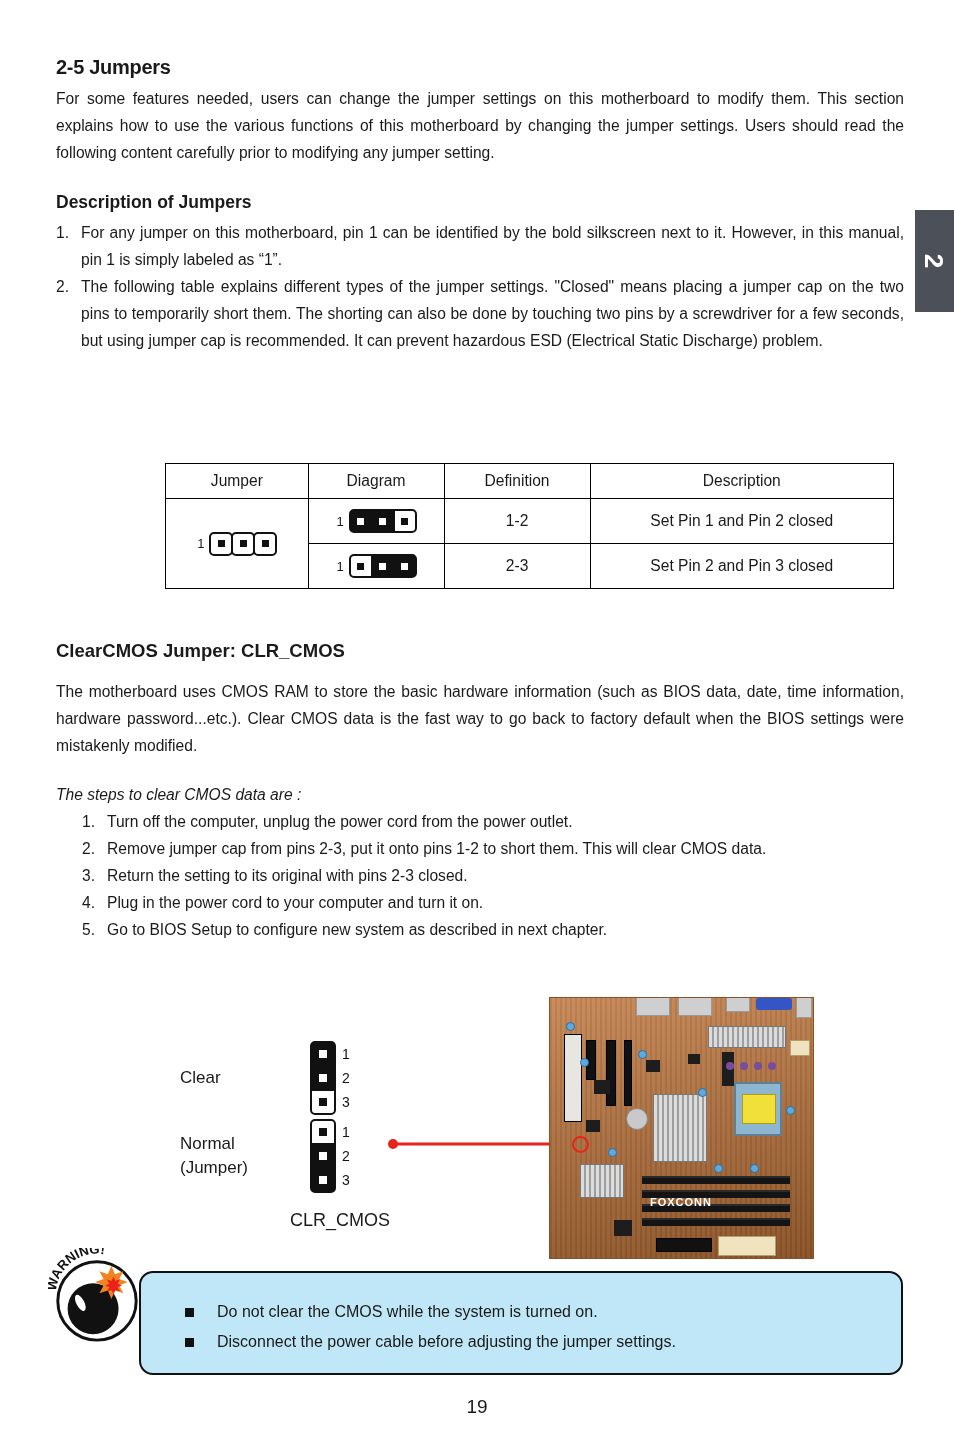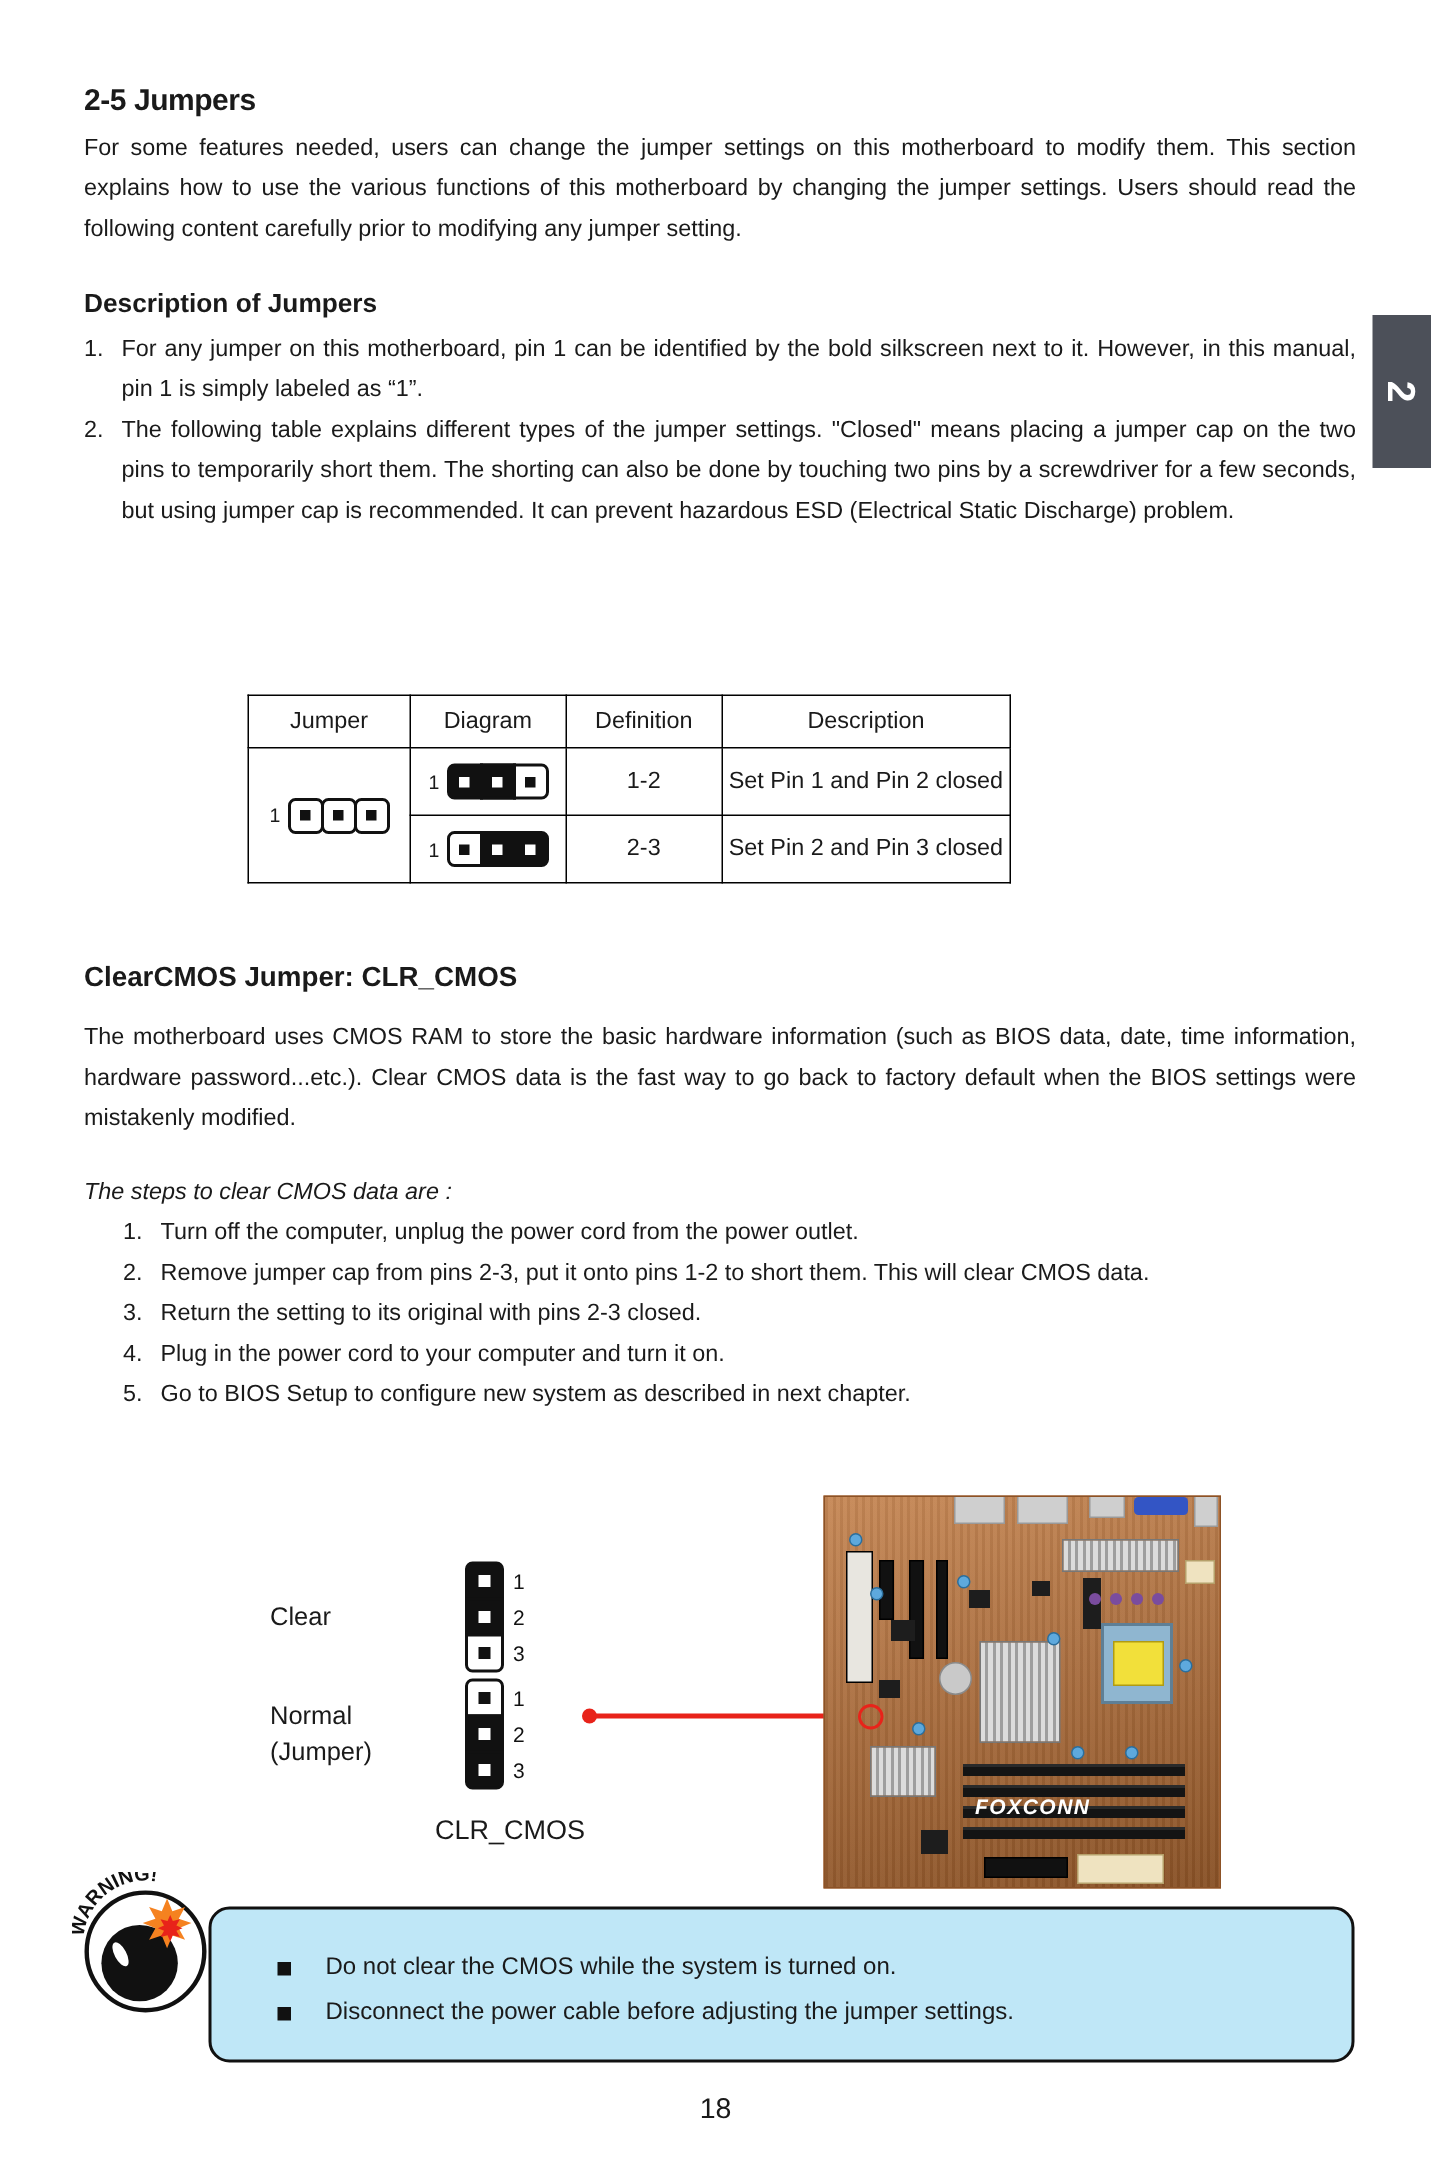--- a/index.html
+++ b/index.html
@@ -83,21 +83,21 @@
 
   
   .jumper-table-wrap {
     position: absolute;
     left: 165px;
     top: 463px;
     width: 643px;
   }
   table.jumper-table {
     border-collapse: collapse;
-    width: 509px;
+    width: 729px;
     font-size: 15.6px;
   }
   table.jumper-table td, table.jumper-table th {
     border: 1.6px solid #000;
     text-align: center;
     font-weight: normal;
     vertical-align: middle;
     padding: 0;
   }
   table.jumper-table th { height: 35px; font-size: 15.6px; }
@@ -211,24 +211,23 @@
     border: 2px solid #5f7f95;
   }
   .sticker-yellow { position: absolute; background: #f2e03a; border: 1px solid #b09b12; }
   .atx-conn { position: absolute; background: #efe3c0; border: 1px solid #b5a06a; }
   .io-shield { position: absolute; background: #cfcfcf; border: 1px solid #9a9a9a; }
   .vga-conn { position: absolute; background: #3355c5; border-radius: 3px; }
   .dimm { position: absolute; background: #141414; border-top: 2px solid #2a2a2a; }
   .board-brand {
     position: absolute;
     color: #ffffff;
-    font-size: 14px;
+    font-size: 11px;
     font-weight: bold;
     letter-spacing: 1px;
-    font-style: italic;
   }
   .red-circle {
     position: absolute;
     border: 2.5px solid #e8231a;
     border-radius: 50%;
     width: 17px; height: 17px;
   }
 
   
   .warning-box {
@@ -524,14 +523,14 @@
     <circle cx="46" cy="62" r="26" fill="#111"></circle>
     <path d="M 62,40 L 70,30" stroke="#111" stroke-width="5" fill="none"></path>
     <polygon points="74,8 79,20 91,16 85,27 97,31 85,36 91,47 79,43 74,55 69,43 57,47 63,36 51,31 63,27 57,16 69,20" fill="#f58220" transform="translate(-3,8) scale(0.72) translate(20,6)"></polygon>
     <polygon points="74,18 77,25 85,23 81,30 88,33 81,36 85,43 77,41 74,48 71,41 63,43 67,36 60,33 67,30 63,23 71,25" fill="#e8231a" transform="translate(-4,4) scale(0.6) translate(44,24)"></polygon>
     <ellipse cx="33" cy="56" rx="4" ry="9" fill="#ffffff" transform="rotate(-28 33 56)"></ellipse>
     <text font-family="Liberation Sans, sans-serif" font-size="13.5" font-weight="bold" fill="#111">
       <textPath href="#warnArc" startOffset="6%">WARNING!</textPath>
     </text>
   </svg>
 
-  <div class="page-number">18</div>
+  <div class="page-number">19</div>
 </div>
 
 </body></html>

